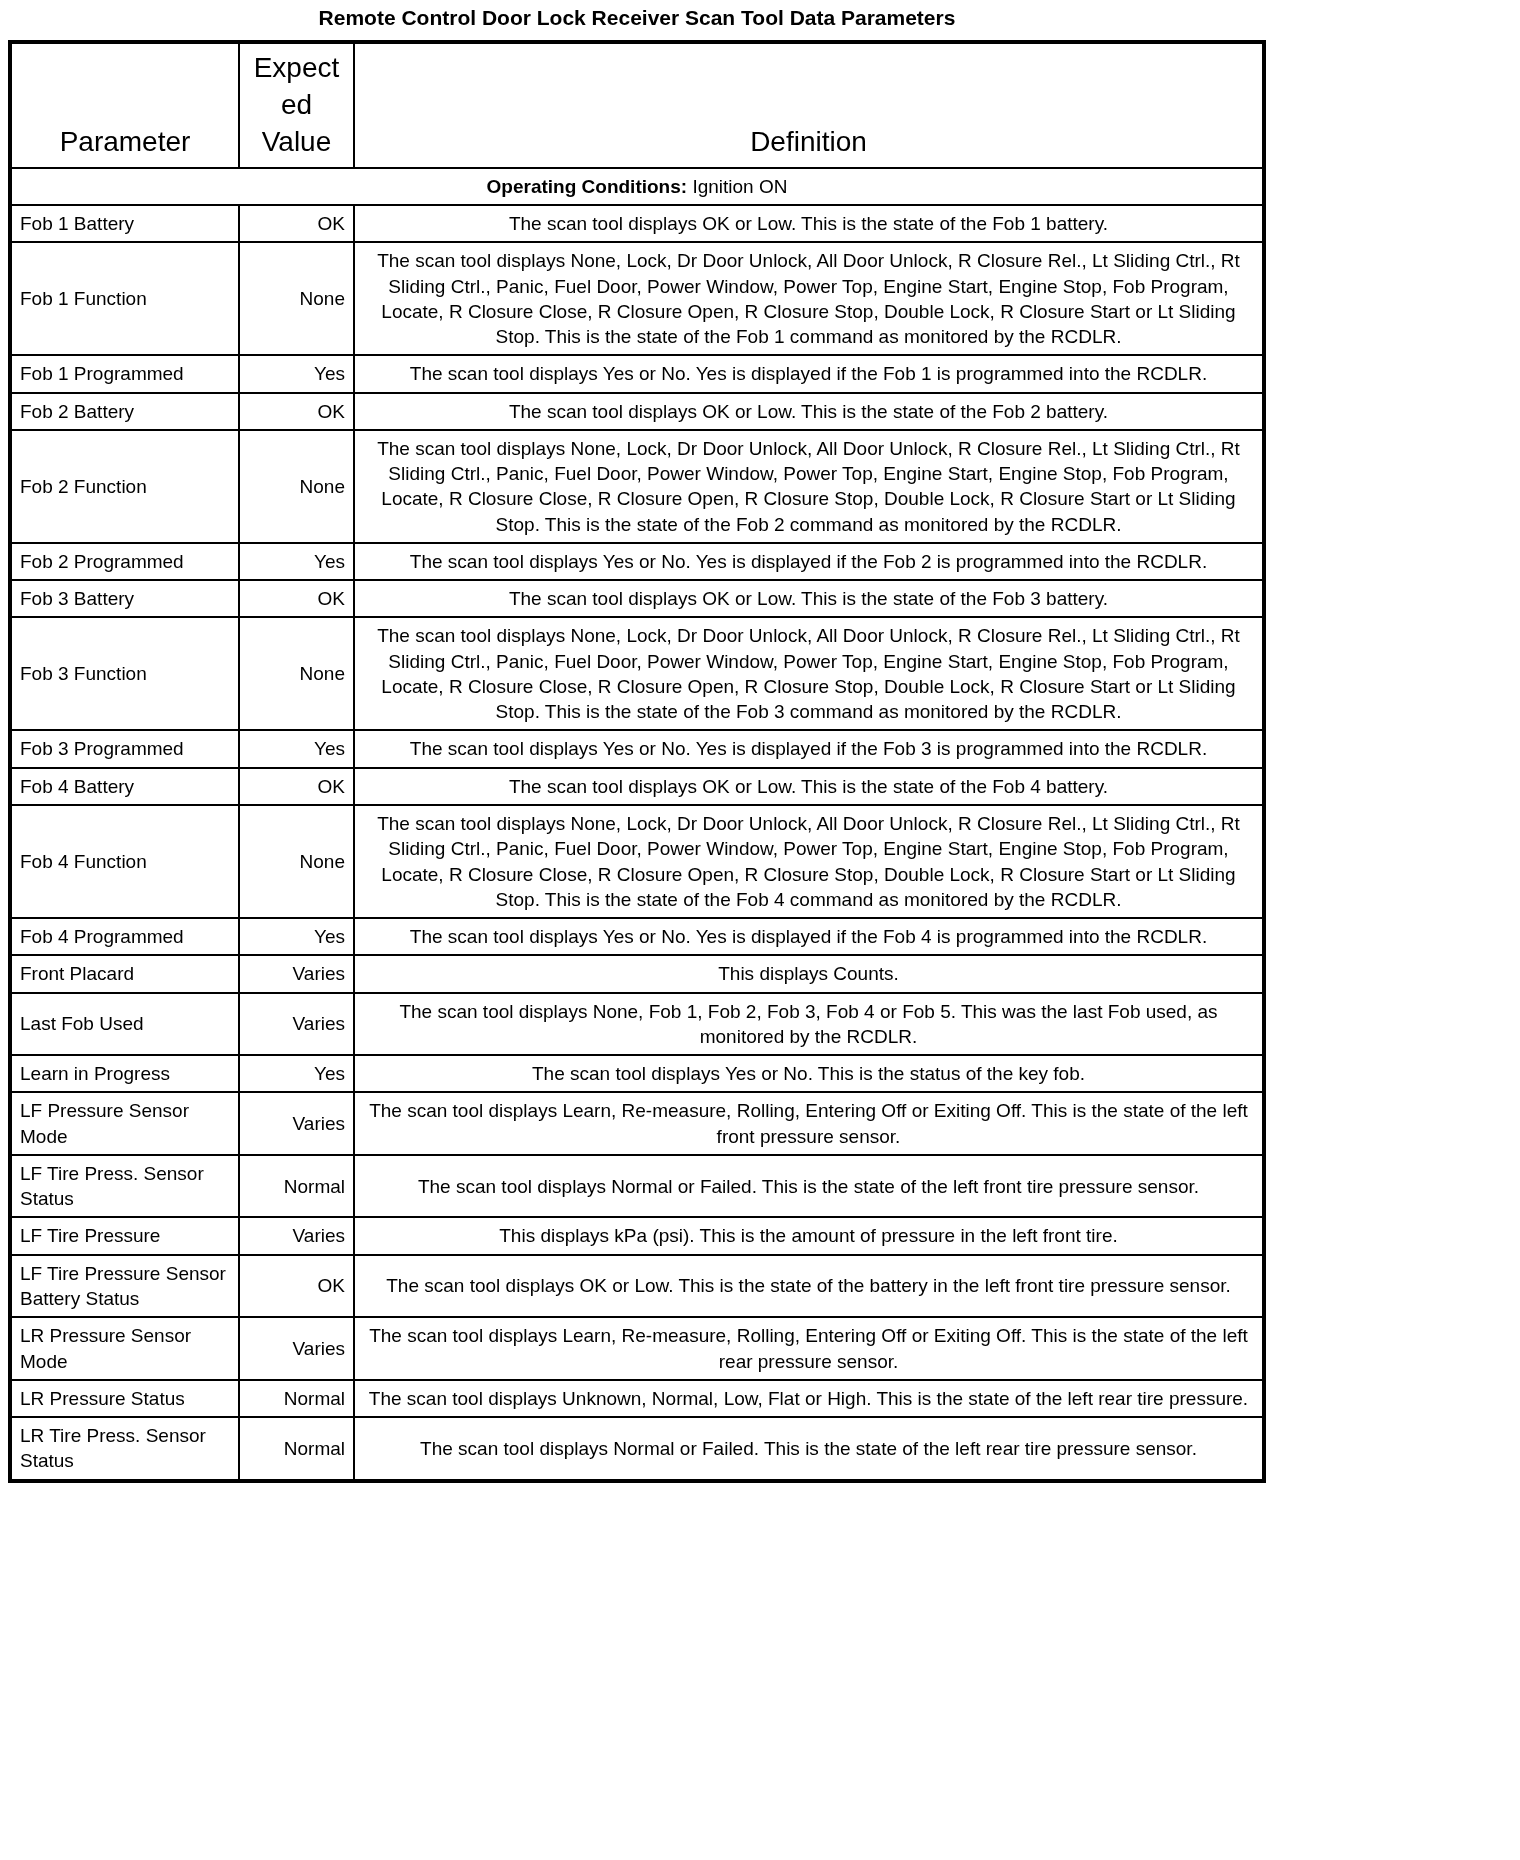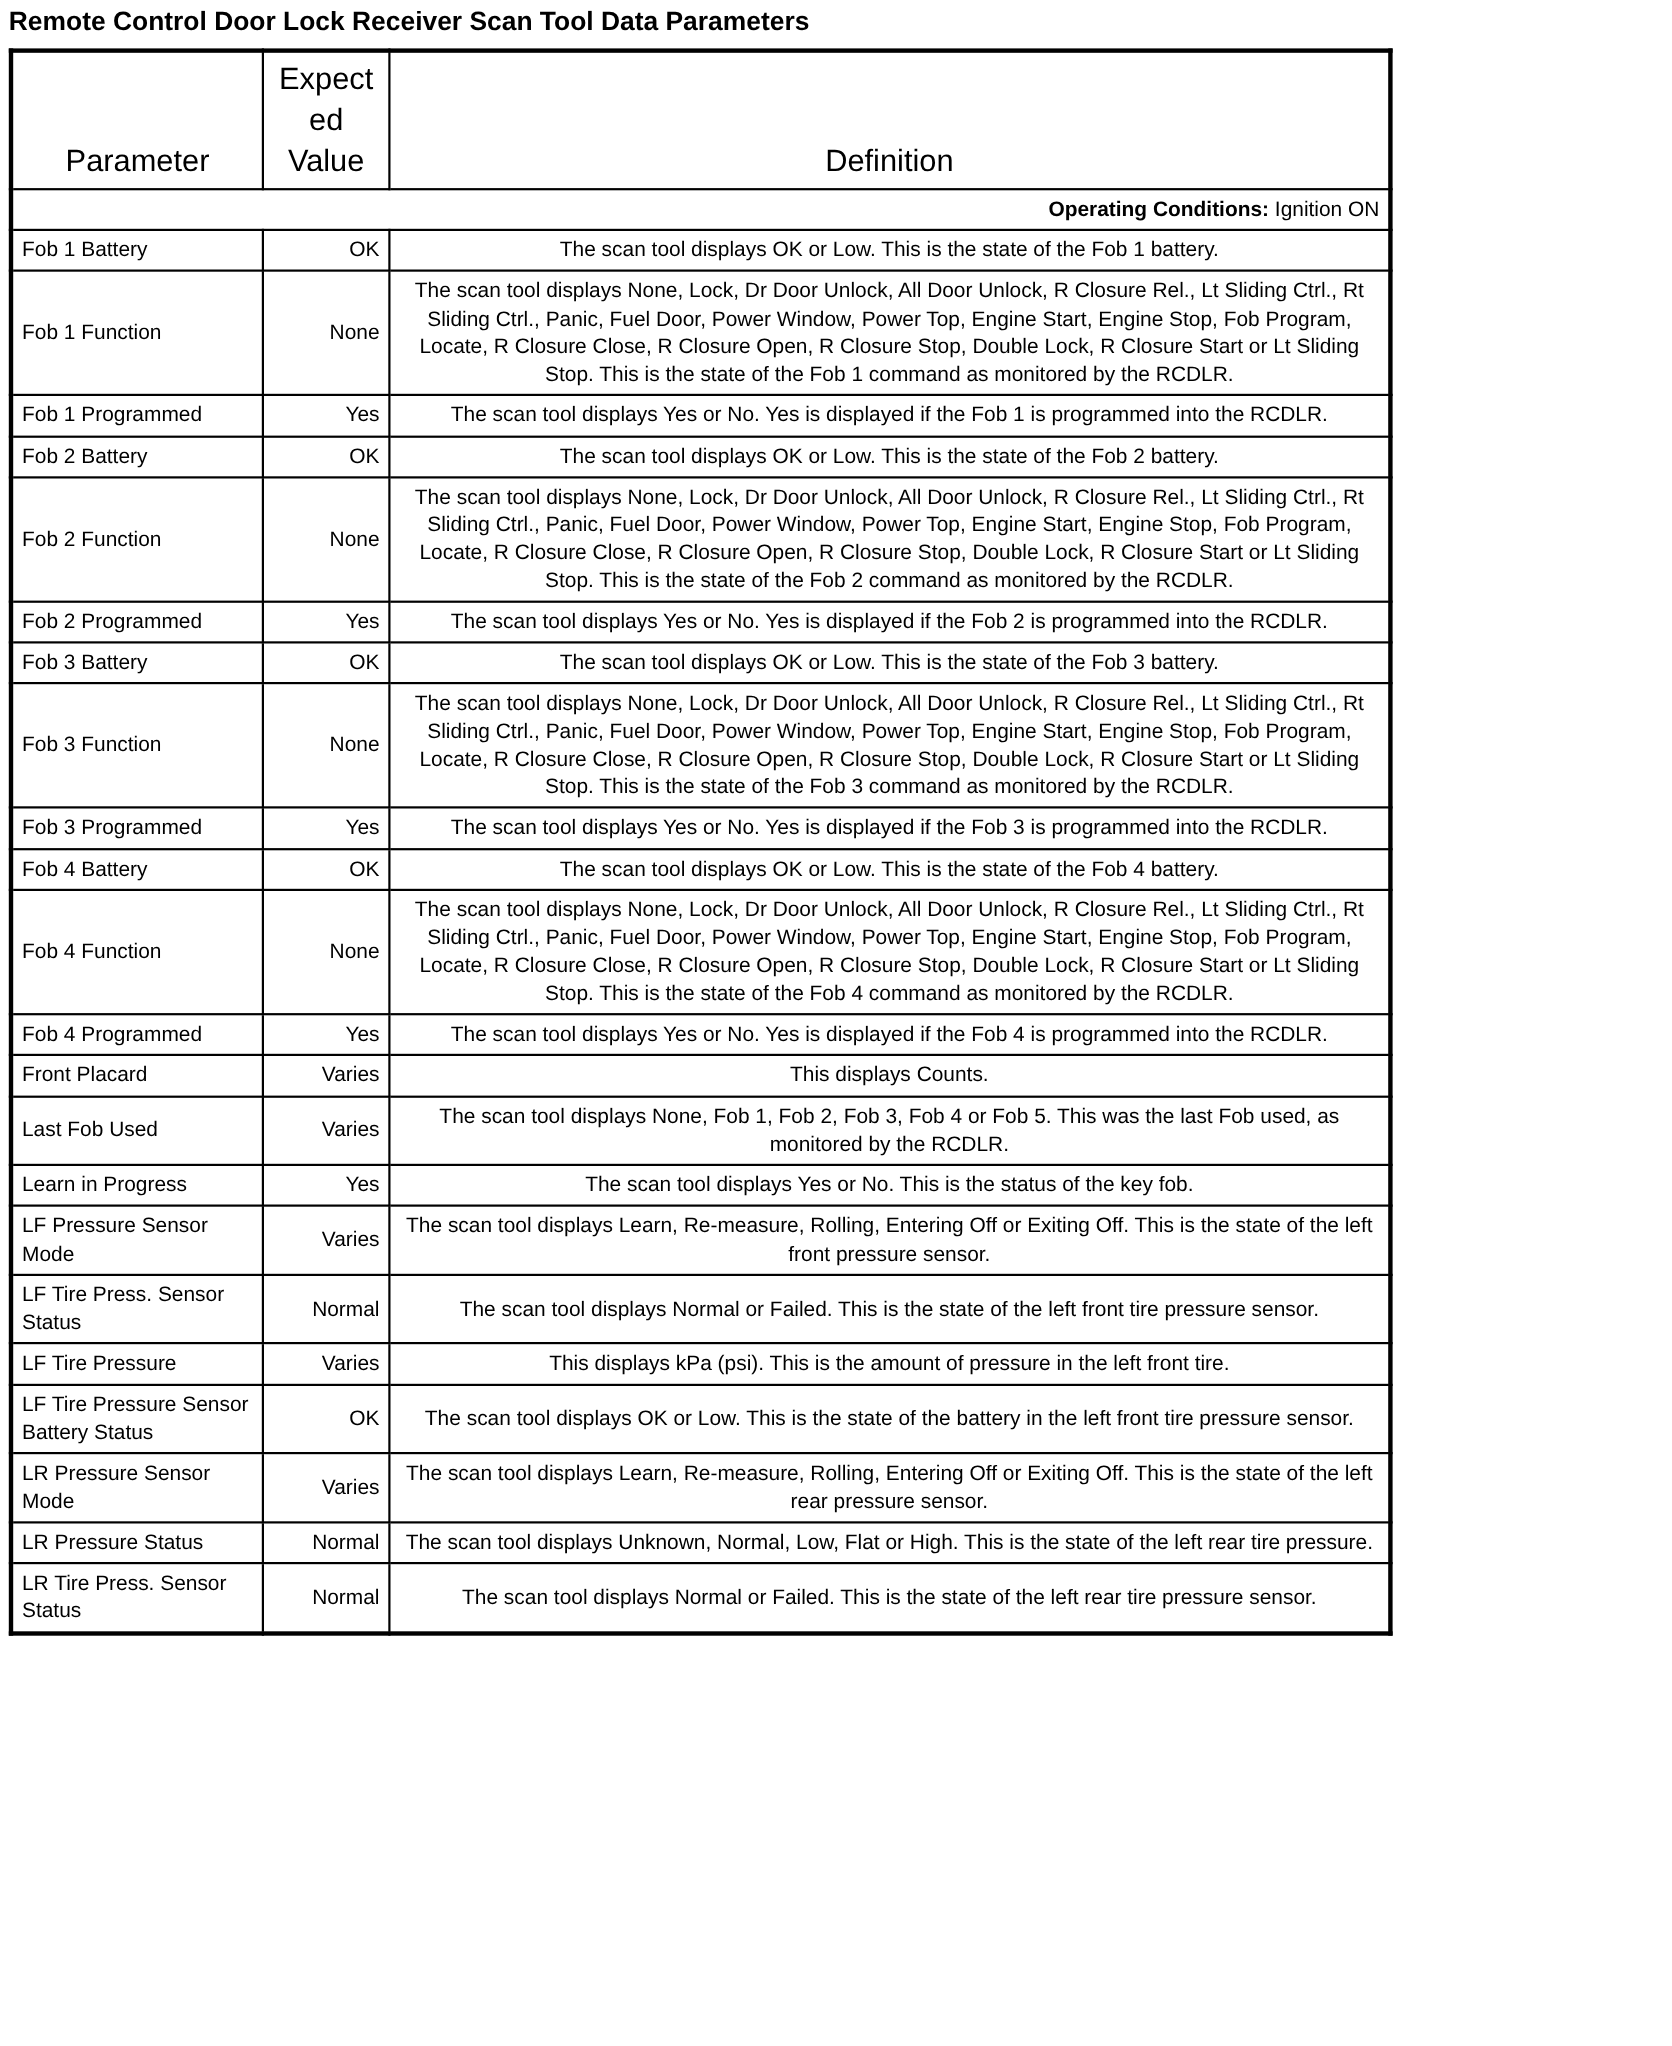--- a/index.html
+++ b/index.html
@@ -12,22 +12,23 @@
     width: 1520px;
     min-height: 1860px;
     font-family: "Liberation Sans", sans-serif;
     color: #000000;
   }
   .page {
     width: 1258px;
     margin: 6px 0 0 8px;
   }
   .doc-title {
-    font-size: 24px;
+    font-size: 21px;
     font-weight: bold;
+    text-align: center;
     margin: 4px 0 10px 0;
   }
   table.params-table {
     border-collapse: collapse;
     width: 100%;
     table-layout: fixed;
     border: 4px solid #000000;
   }
   .params-table th,
   .params-table td {
@@ -51,21 +52,21 @@
   .cell-param {
     text-align: left;
   }
   .cell-expected {
     text-align: right;
   }
   .cell-def {
     text-align: center;
   }
   .op-cell {
-    text-align: right;
+    text-align: center;
     padding: 4px 6px;
   }
   .op-label {
     font-weight: bold;
   }
 </style>
 </head>
 <body>
 
 <div class="page">

